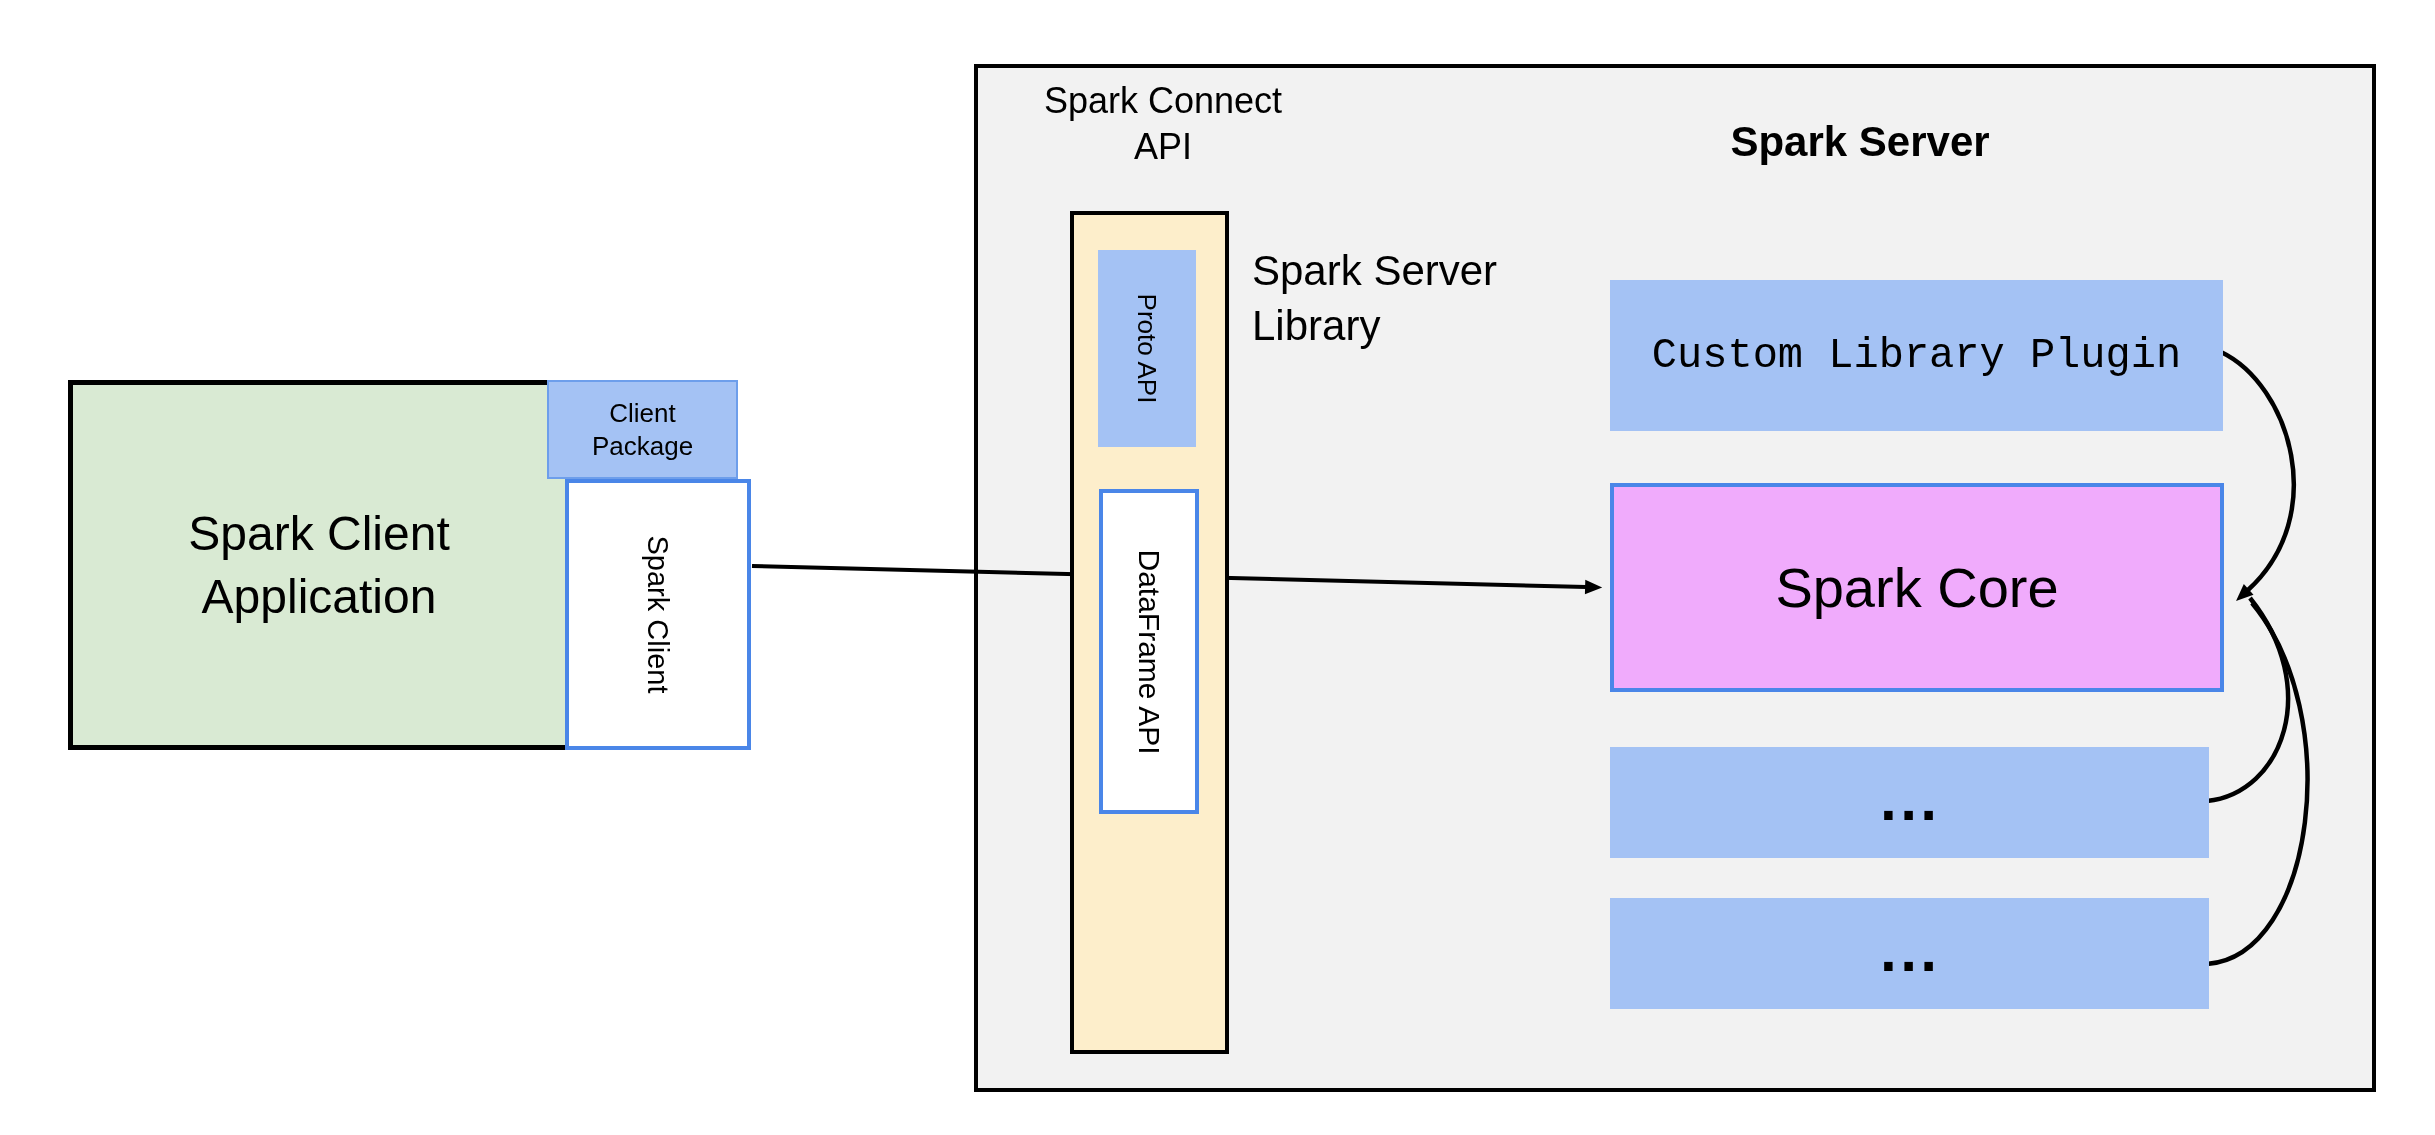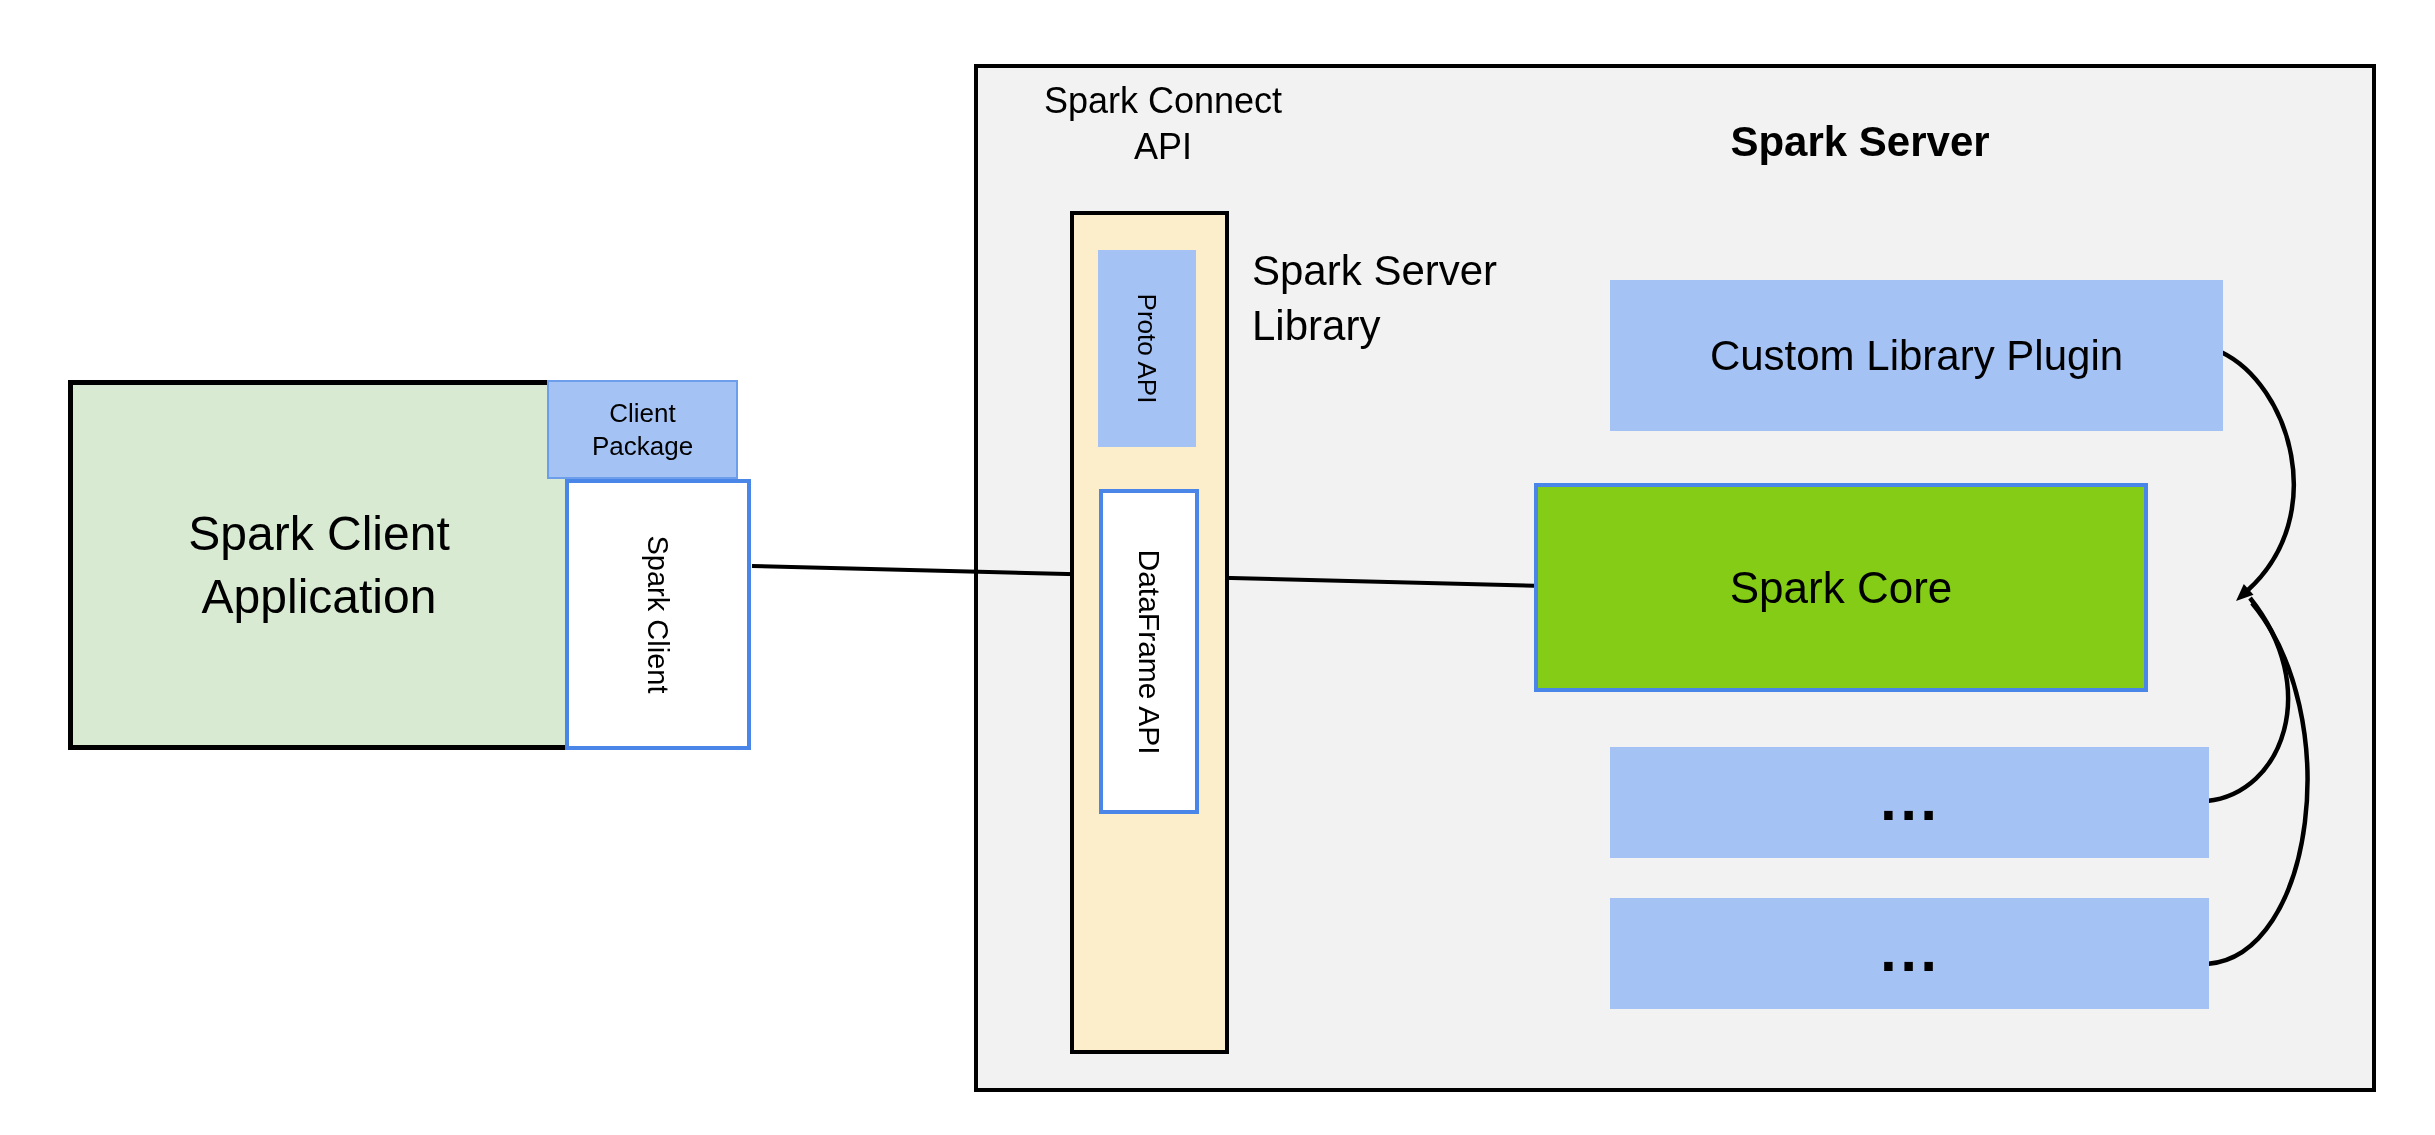--- a/index.html
+++ b/index.html
@@ -88,26 +88,27 @@
   .server-library-label{
     left:1252px;top:238px;width:330px;height:120px;
     font-size:42px;line-height:1.31;
     justify-content:flex-start;text-align:left;
     background:transparent;
   }
   .plugin-box{
     left:1610px;top:280px;width:613px;height:151px;
     background:var(--blue-fill);
     font-size:42px;
+    font-family:Liberation Mono, monospace;
   }
   .spark-core-box{
-    left:1534px;top:483px;width:614px;height:209px;
-    background:#84cc16;
+    left:1610px;top:483px;width:614px;height:209px;
+    background:#f0abfc;
     border:4px solid var(--blue-border);
-    font-size:44px;
+    font-size:56px;
   }
   .dots-box-1{
     left:1610px;top:747px;width:599px;height:111px;
     background:var(--blue-fill);
     font-size:48px;font-weight:bold;
     font-family:"DejaVu Sans", sans-serif;
     letter-spacing:2px;
   }
   .dots-box-2{
     left:1610px;top:898px;width:599px;height:111px;

